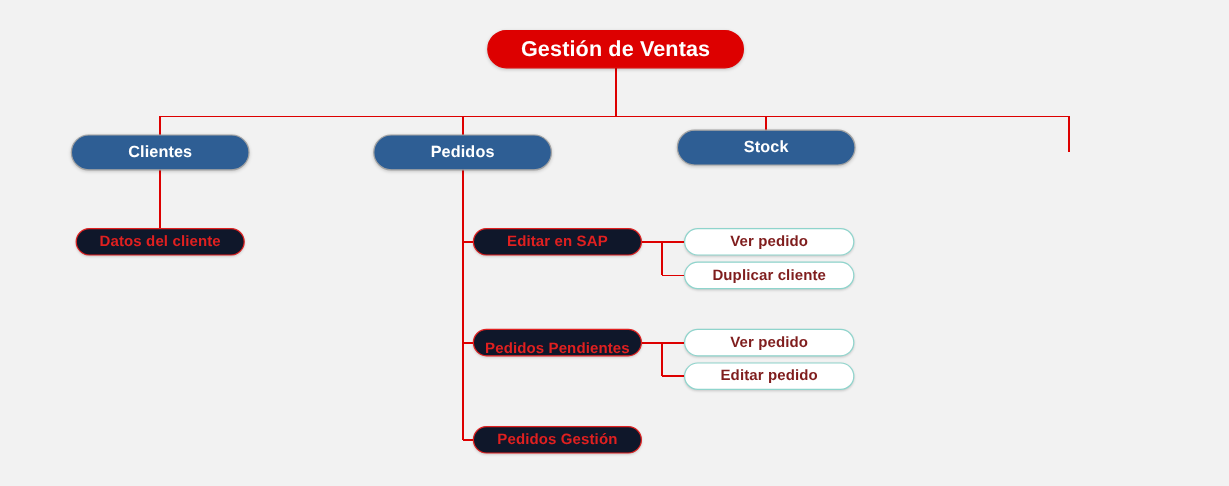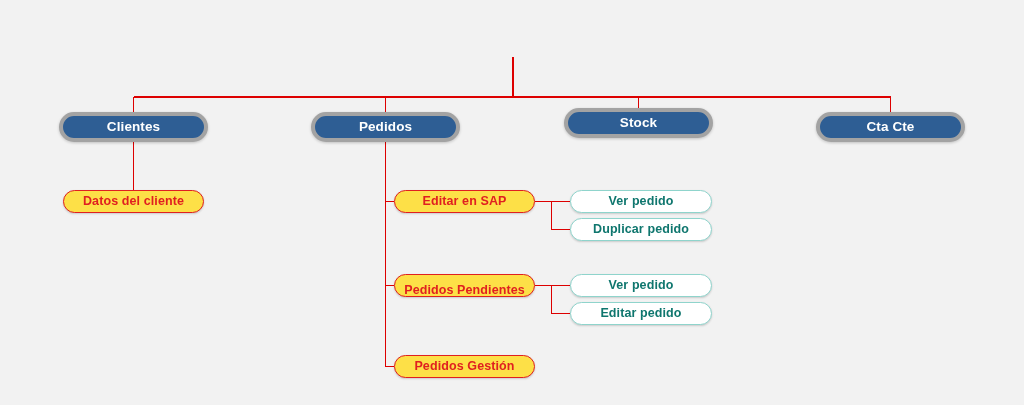--- a/index.html
+++ b/index.html
@@ -45,40 +45,40 @@
     background: #dd0000;
     border: 1px solid #dd0000;
     color: #ffffff;
     font-weight: bold;
     font-size: 18px;
     box-shadow: 0 1px 3px rgba(0,0,0,0.22);
   }
   
   .node.lvl-two {
     background: #2e5e94;
-    border: 4px solid #a3a3a3;
+    border: 1px solid #a3a3a3;
     color: #ffffff;
     font-weight: bold;
     font-size: 13.5px;
     box-shadow: 0 1px 3px rgba(0,0,0,0.20);
   }
   
   .node.lvl-three {
-    background: #fde047;
+    background: #0f172a;
     border: 1.6px solid #e02020;
     color: #e02020;
     font-weight: bold;
     font-size: 12.5px;
     box-shadow: 0 1px 2px rgba(0,0,0,0.16);
   }
   
   .node.lvl-four {
     background: #ffffff;
     border: 1.6px solid #8fd4cc;
-    color: #0f766e;
+    color: #7f1d1d;
     font-weight: bold;
     font-size: 12.5px;
     box-shadow: 0 1px 2px rgba(0,0,0,0.16);
   }
   .node-label {
     display: block;
     line-height: 1;
     pointer-events: none;
   }
 </style>
@@ -113,36 +113,36 @@
       <path d="M551.5,229.5 L570,229.5"></path>
 
       <path d="M535,285.5 L551.5,285.5"></path>
       <path d="M551.5,285.5 L551.5,313.5"></path>
       <path d="M551.5,285.5 L570,285.5"></path>
       <path d="M551.5,313.5 L570,313.5"></path>
 
     </g>
   </svg>
 
+  <div class="node lvl-root" style="left:406px; top:25px; width:214px; height:32px;">
+    <span class="node-label">Gestión de Ventas</span>
+  </div>
 
   <div class="node lvl-two" style="left:59px; top:112px; width:149px; height:30px;">
     <span class="node-label">Clientes</span>
   </div>
 
   <div class="node lvl-two" style="left:311px; top:112px; width:149px; height:30px;text-align:center;">
     <span class="node-label">Pedidos</span>
   </div>
 
   <div class="node lvl-two" style="left:564px; top:108px; width:149px; height:30px;">
     <span class="node-label">Stock</span>
   </div>
 
-  <div class="node lvl-two" style="left:816px; top:112px; width:149px; height:30px;">
-    <span class="node-label">Cta Cte</span>
-  </div>
 
   <div class="node lvl-three" style="left:63px; top:190px; width:141px; height:23px;">
     <span class="node-label">Datos del cliente</span>
   </div>
 
   <div class="node lvl-three" style="left:394px; top:190px; width:141px; height:23px;">
     <span class="node-label">Editar en SAP</span>
   </div>
 
   <div class="node lvl-three" style="left:394px; top:274px; width:141px; height:23px;align-items:flex-end;">
@@ -151,21 +151,21 @@
 
   <div class="node lvl-three" style="left:394px; top:355px; width:141px; height:23px;">
     <span class="node-label">Pedidos Gestión</span>
   </div>
 
   <div class="node lvl-four" style="left:570px; top:190px; width:142px; height:23px;">
     <span class="node-label">Ver pedido</span>
   </div>
 
   <div class="node lvl-four" style="left:570px; top:218px; width:142px; height:23px;">
-    <span class="node-label">Duplicar pedido</span>
+    <span class="node-label">Duplicar cliente</span>
   </div>
 
   <div class="node lvl-four" style="left:570px; top:274px; width:142px; height:23px;">
     <span class="node-label">Ver pedido</span>
   </div>
 
   <div class="node lvl-four" style="left:570px; top:302px; width:142px; height:23px;">
     <span class="node-label">Editar pedido</span>
   </div>
 

